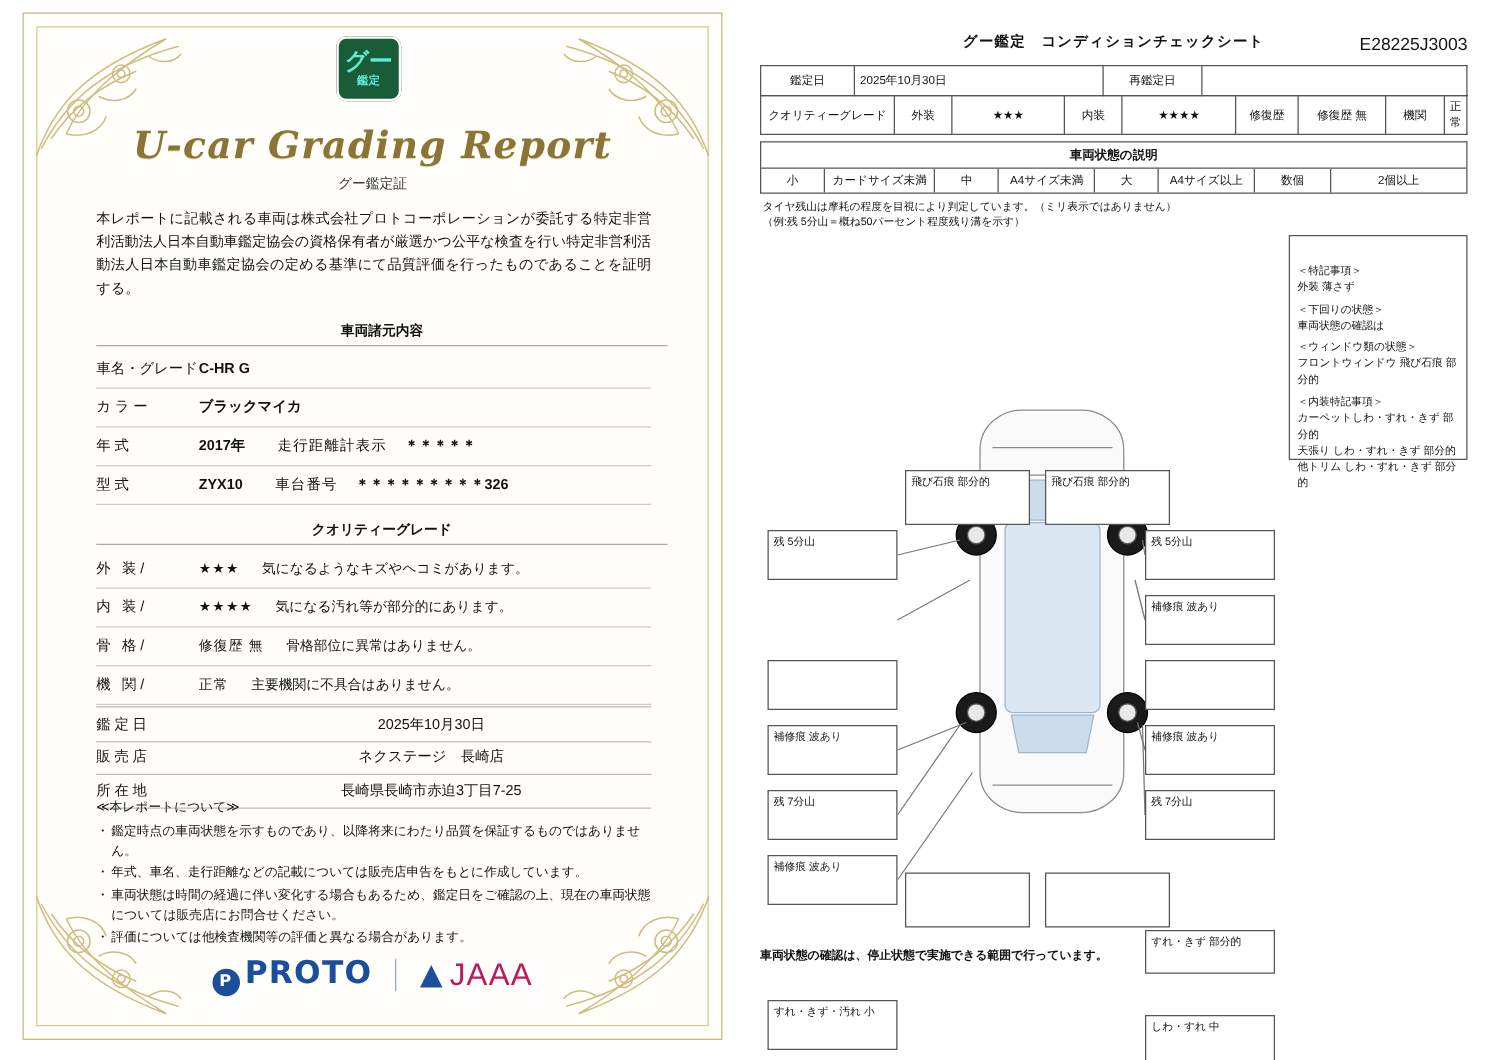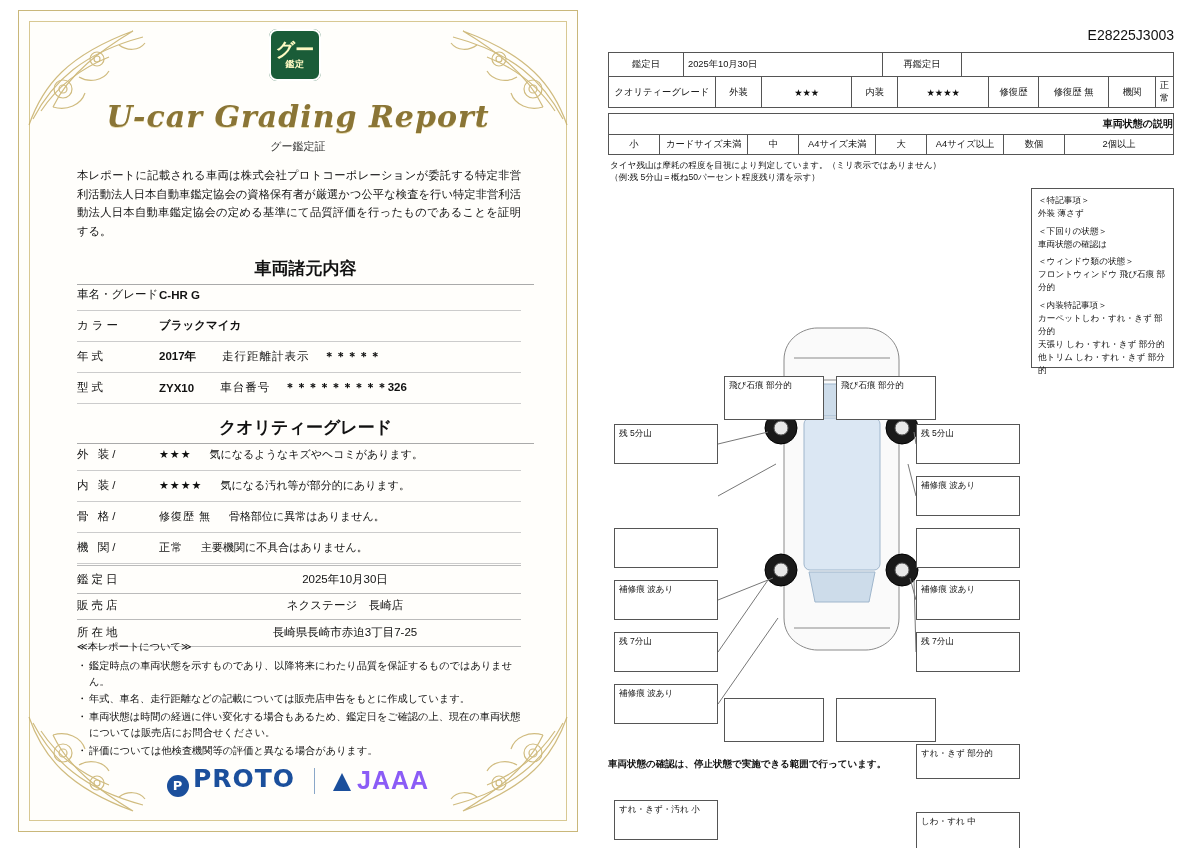--- a/index.html
+++ b/index.html
@@ -33,21 +33,21 @@
   .f-br{right:4px;bottom:4px;transform:scale(-1,-1);}
 
   .logo-badge{
     position:absolute;left:50%;top:18px;transform:translateX(-50%);
     width:58px;height:58px;
   }
   .badge-shape{
     width:52px;height:52px;background:#1a5c38;
     border-radius:8px;
     display:flex;flex-direction:column;align-items:center;justify-content:center;
-    color:#fef9c3;font-weight:bold;line-height:1.05;
+    color:#5eead4;font-weight:bold;line-height:1.05;
     box-shadow:0 0 0 2px #fff inset;
   }
   .badge-shape .g{font-size:19px;}
   .badge-shape .k{font-size:9px;letter-spacing:.5px;}
 
   .cert-title{
     position:absolute;left:0;right:0;top:88px;text-align:center;
     font-family:"DejaVu Serif","Liberation Serif",serif;
     font-style:italic;font-size:30px;color:#8a7536;font-weight:bold;
     letter-spacing:1px;
@@ -56,21 +56,21 @@
   .cert-sub{
     position:absolute;left:0;right:0;top:128px;text-align:center;
     font-size:11px;color:#333;
   }
   .cert-para{
     position:absolute;left:58px;right:56px;top:155px;
     font-size:11.3px;line-height:1.65;color:#111;text-align:justify;
   }
   .sec-title{
     position:absolute;left:58px;right:43px;text-align:center;
-    font-size:17px;font-weight:bold;
+    font-size:11px;font-weight:bold;
     padding-bottom:4px;border-bottom:1px solid #aaa;
   }
   #spec-title{top:246px;}
   #grade-title{top:405px;}
 
   .row{
     position:absolute;left:58px;right:56px;height:31px;
     border-bottom:1px solid #ccc;
     display:flex;align-items:center;font-size:11.5px;
   }
@@ -98,21 +98,21 @@
   .footnote li{margin-bottom:2px;list-style:none;position:relative;padding-left:12px;}
   .footnote li:before{content:"・";position:absolute;left:0;}
   .footnote ul{margin:0;padding:0;}
 
   .brands{
     position:absolute;left:0;right:0;bottom:34px;text-align:center;
   }
   .brand-proto{display:inline-block;vertical-align:middle;color:#1b4f9c;font-weight:bold;font-size:25px;letter-spacing:1px;font-family:"DejaVu Sans",sans-serif;}
   .proto-mark{display:inline-block;width:22px;height:22px;border-radius:50%;background:#1b4f9c;color:#fff;font-size:13px;line-height:22px;text-align:center;margin-right:4px;vertical-align:-3px;}
   .brand-div{display:inline-block;width:1px;height:26px;background:#8aa7c8;margin:0 14px;vertical-align:middle;}
-  .brand-jaaa{display:inline-block;vertical-align:middle;color:#8b5cf6;font-weight:bold;font-size:25px;letter-spacing:1px;}
+  .brand-jaaa{display:inline-block;vertical-align:middle;color:#be185d;font-weight:normal;font-size:25px;letter-spacing:1px;}
   .jaaa-mark{display:inline-block;width:0;height:0;border-left:9px solid transparent;border-right:9px solid transparent;border-bottom:18px solid #1b4f9c;margin-right:6px;vertical-align:-2px;}
 
   
   .sheet{
     position:absolute;left:608px;top:26px;width:566px;height:796px;
     box-sizing:border-box;
     font-size:9px;
   }
   .sheet-head{position:relative;height:22px;}
   .sheet-title{
@@ -125,40 +125,40 @@
   table.g td{border:1px solid #555;padding:2px 4px;font-size:9.3px;}
 
   .tbl-date{margin-top:4px;}
   .tbl-date td{height:19px;}
 
   .tbl-grade{margin-top:-1px;}
   .tbl-grade td{height:19px;text-align:center;}
   .tbl-grade td.lbl{text-align:center;}
 
   .block{border:1px solid #555;margin-top:5px;}
-  .block-title{text-align:right;font-weight:bold;font-size:10px;padding:3px 0;border-bottom:1px solid #555;}
+  .block-title{text-align:center;font-weight:bold;font-size:10px;padding:3px 0;border-bottom:1px solid #555;}
   .size-row{display:flex;border-bottom:0;}
   .size-cell{border-right:1px solid #555;padding:3px 6px;font-size:9.3px;text-align:center;white-space:nowrap;}
   .size-row .size-cell:last-child{border-right:none;}
   .sz-k{width:38px;}
   .sz-v{flex:1;}
 
   .tire-note{font-size:8.6px;line-height:1.45;padding:4px 2px 2px 2px;}
 
   .diagram-wrap{position:relative;width:100%;height:565px;margin-top:2px;}
   .dg{position:absolute;left:0;top:0;width:566px;height:565px;}
 
   .side-panel{
     position:absolute;right:0;top:0;width:143px;
     border:1px solid #555;box-sizing:border-box;
     padding:5px 6px;font-size:8.6px;line-height:1.5;
     background:#fff;
   }
   .side-panel .hd{margin-top:5px;}
-  .side-panel .hd:first-child{margin-top:0;}
+  .side-panel .hd:first-child{margin-top:16px;}
 
   .bottom-note{position:absolute;left:0;bottom:-18px;font-size:9.5px;font-weight:bold;}
 
   .box{position:absolute;border:1px solid #555;background:#fff;box-sizing:border-box;font-size:8.6px;padding:3px 4px;}
 </style>
 </head>
 <body>
 
 <div class="page">
 
@@ -305,20 +305,21 @@
     <div class="brands">
       <span class="brand-proto"><span class="proto-mark">P</span><span>PROTO</span></span>
       <span class="brand-div"></span>
       <span class="brand-jaaa"><span class="jaaa-mark"></span><span>JAAA</span></span>
     </div>
   </div>
 
   <div class="sheet">
 
     <div class="sheet-head">
+      <div class="sheet-title">グー鑑定　コンディションチェックシート</div>
       <div class="sheet-id">E28225J3003</div>
     </div>
 
     <table class="g tbl-date">
       <tbody>
           <tr>
         <td style="width:66px;text-align:center">鑑定日</td>
         <td style="width:190px">2025年10月30日</td>
         <td style="width:70px;text-align:center">再鑑定日</td>
         <td></td>

